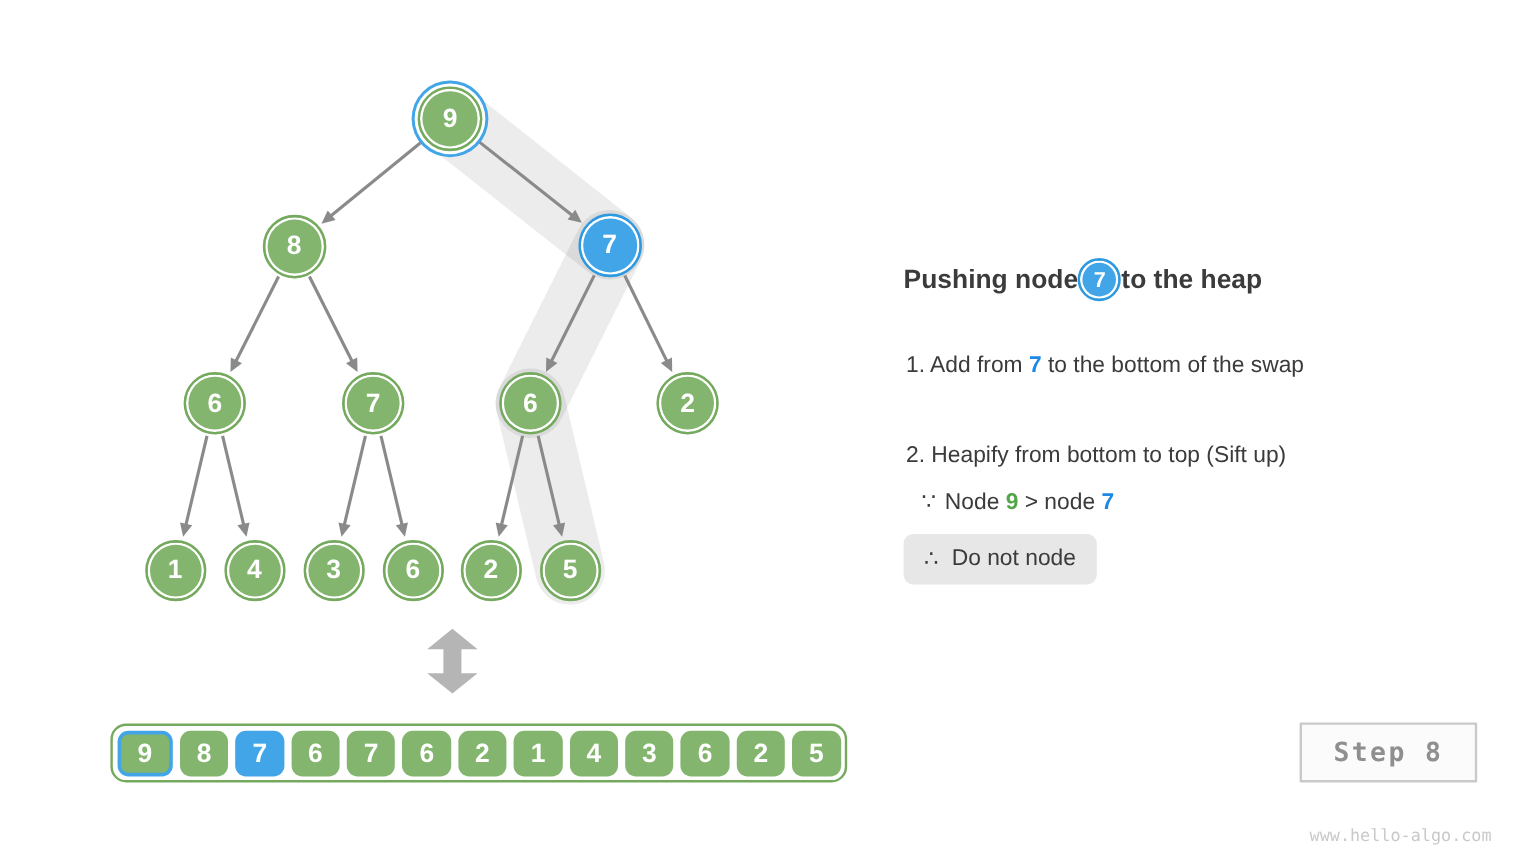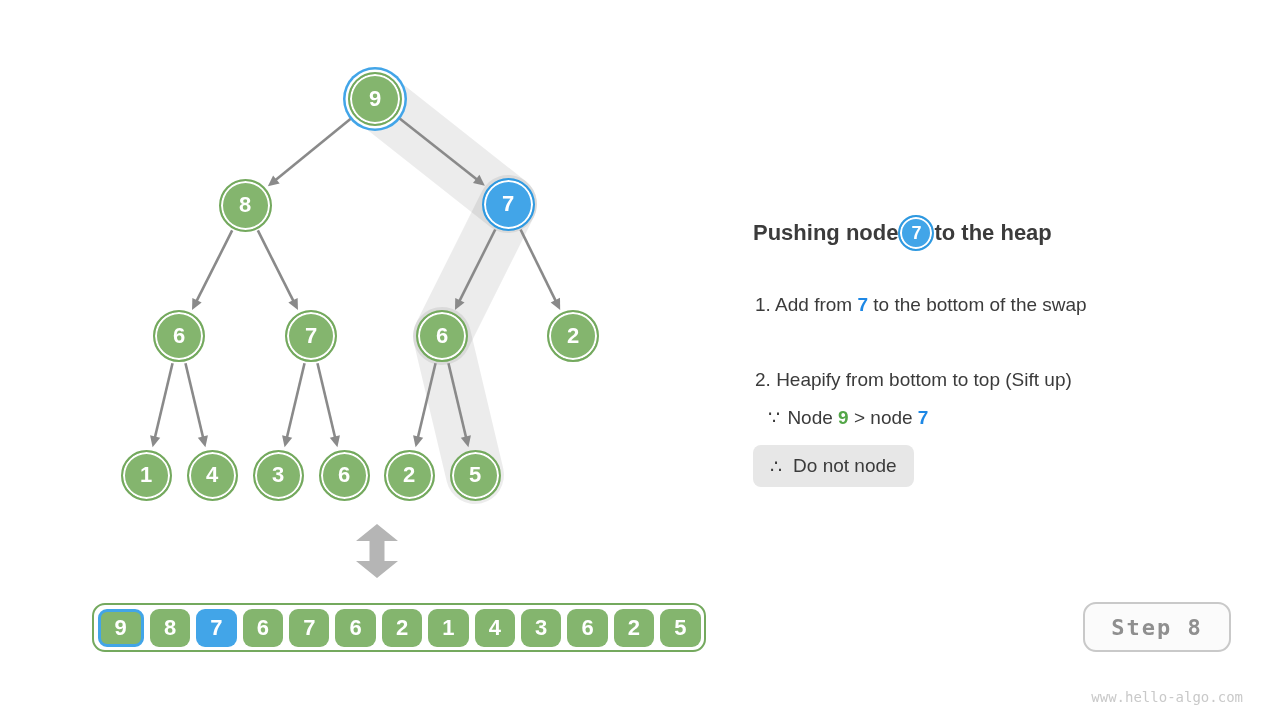--- a/index.html
+++ b/index.html
@@ -57,21 +57,21 @@
     position:absolute;left:753px;top:445px;height:42px;background:#e7e7e7;
     border-radius:8px;display:flex;align-items:center;padding:0 17px;
     font-size:19px;color:#3b3b3b;box-sizing:border-box;gap:9px;white-space:nowrap;
   }
   .inline-blue{color:#1e88e5;font-weight:bold;}
   .inline-green{color:#53a648;font-weight:bold;}
   .sym{margin-right:2px;}
   
   #step-badge{
     position:absolute;left:1083px;top:602px;width:148px;height:50px;
-    border:2px solid #c9c9c9;border-radius:13px;background:#fbfbfb;
+    border:2px solid #c9c9c9;border-radius:1px;background:#fbfbfb;
     display:flex;align-items:center;justify-content:center;box-sizing:border-box;
     font-family:"DejaVu Sans Mono",monospace;font-weight:bold;font-size:22px;
     color:#8f8f8f;letter-spacing:2px;
   }
   #watermark{
     position:absolute;right:37px;top:677px;
     font-family:"DejaVu Sans Mono",monospace;font-size:14px;color:#c9c9c9;margin-top:12px;
   }
 </style>
 </head>

